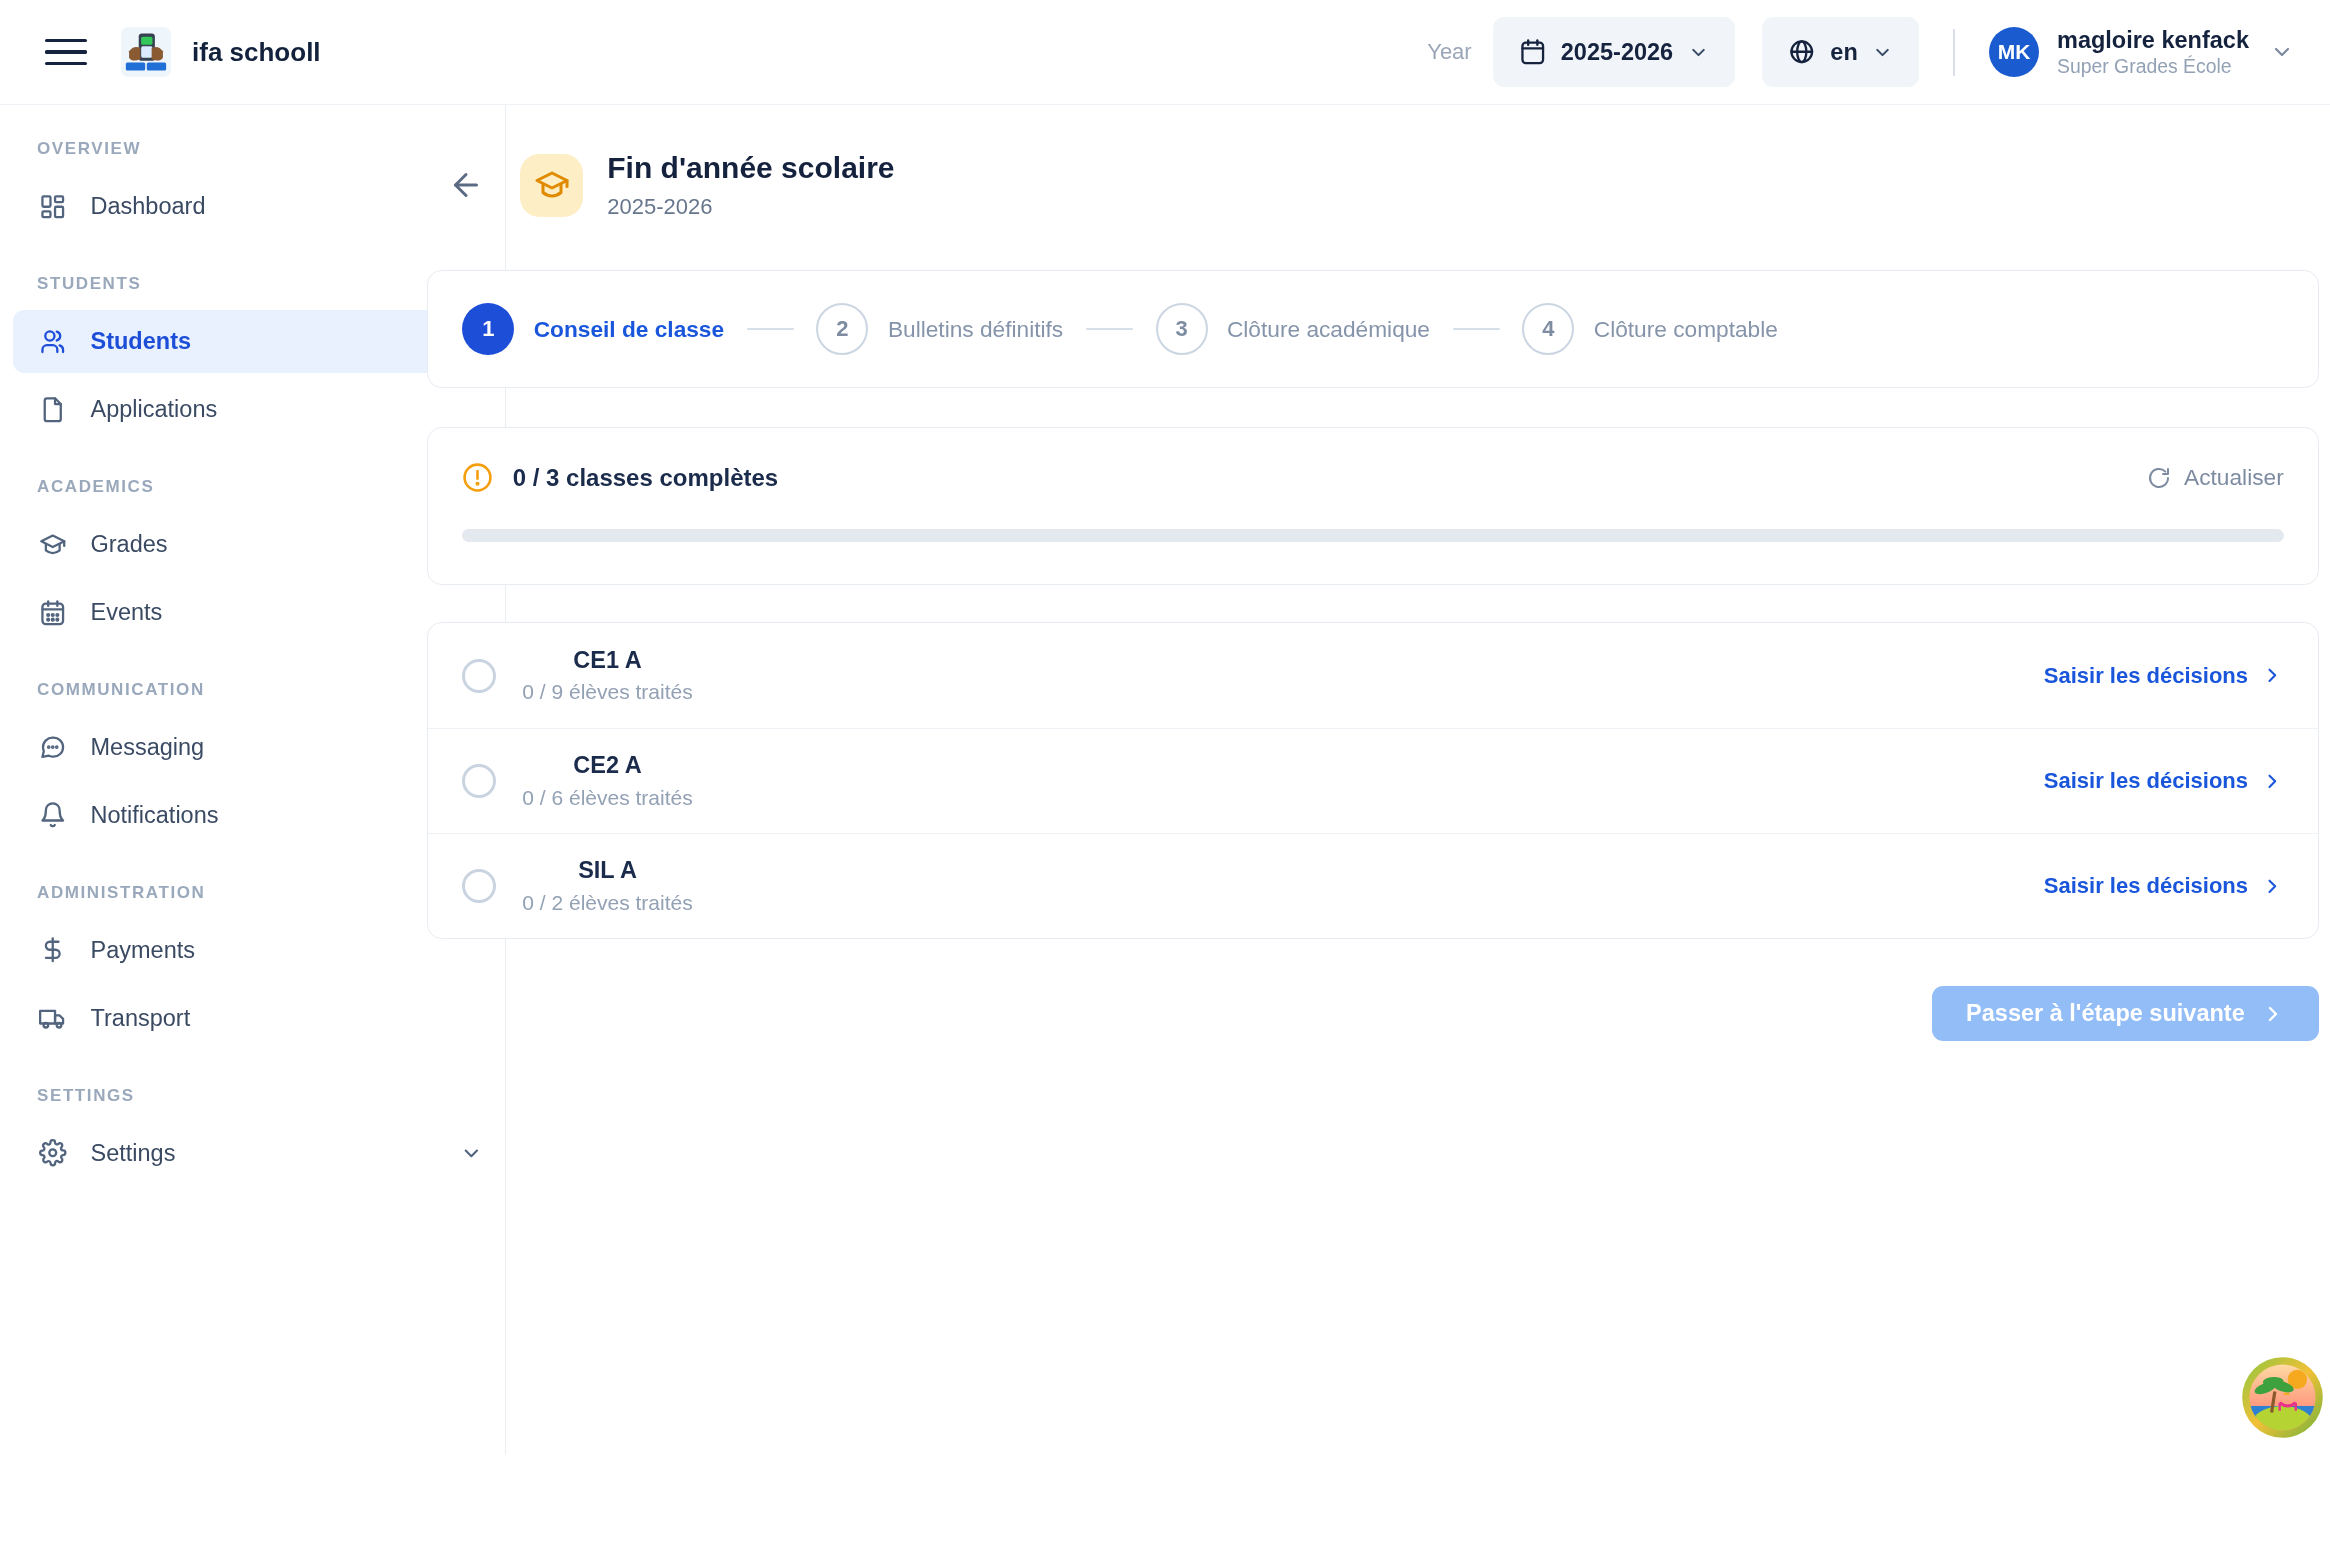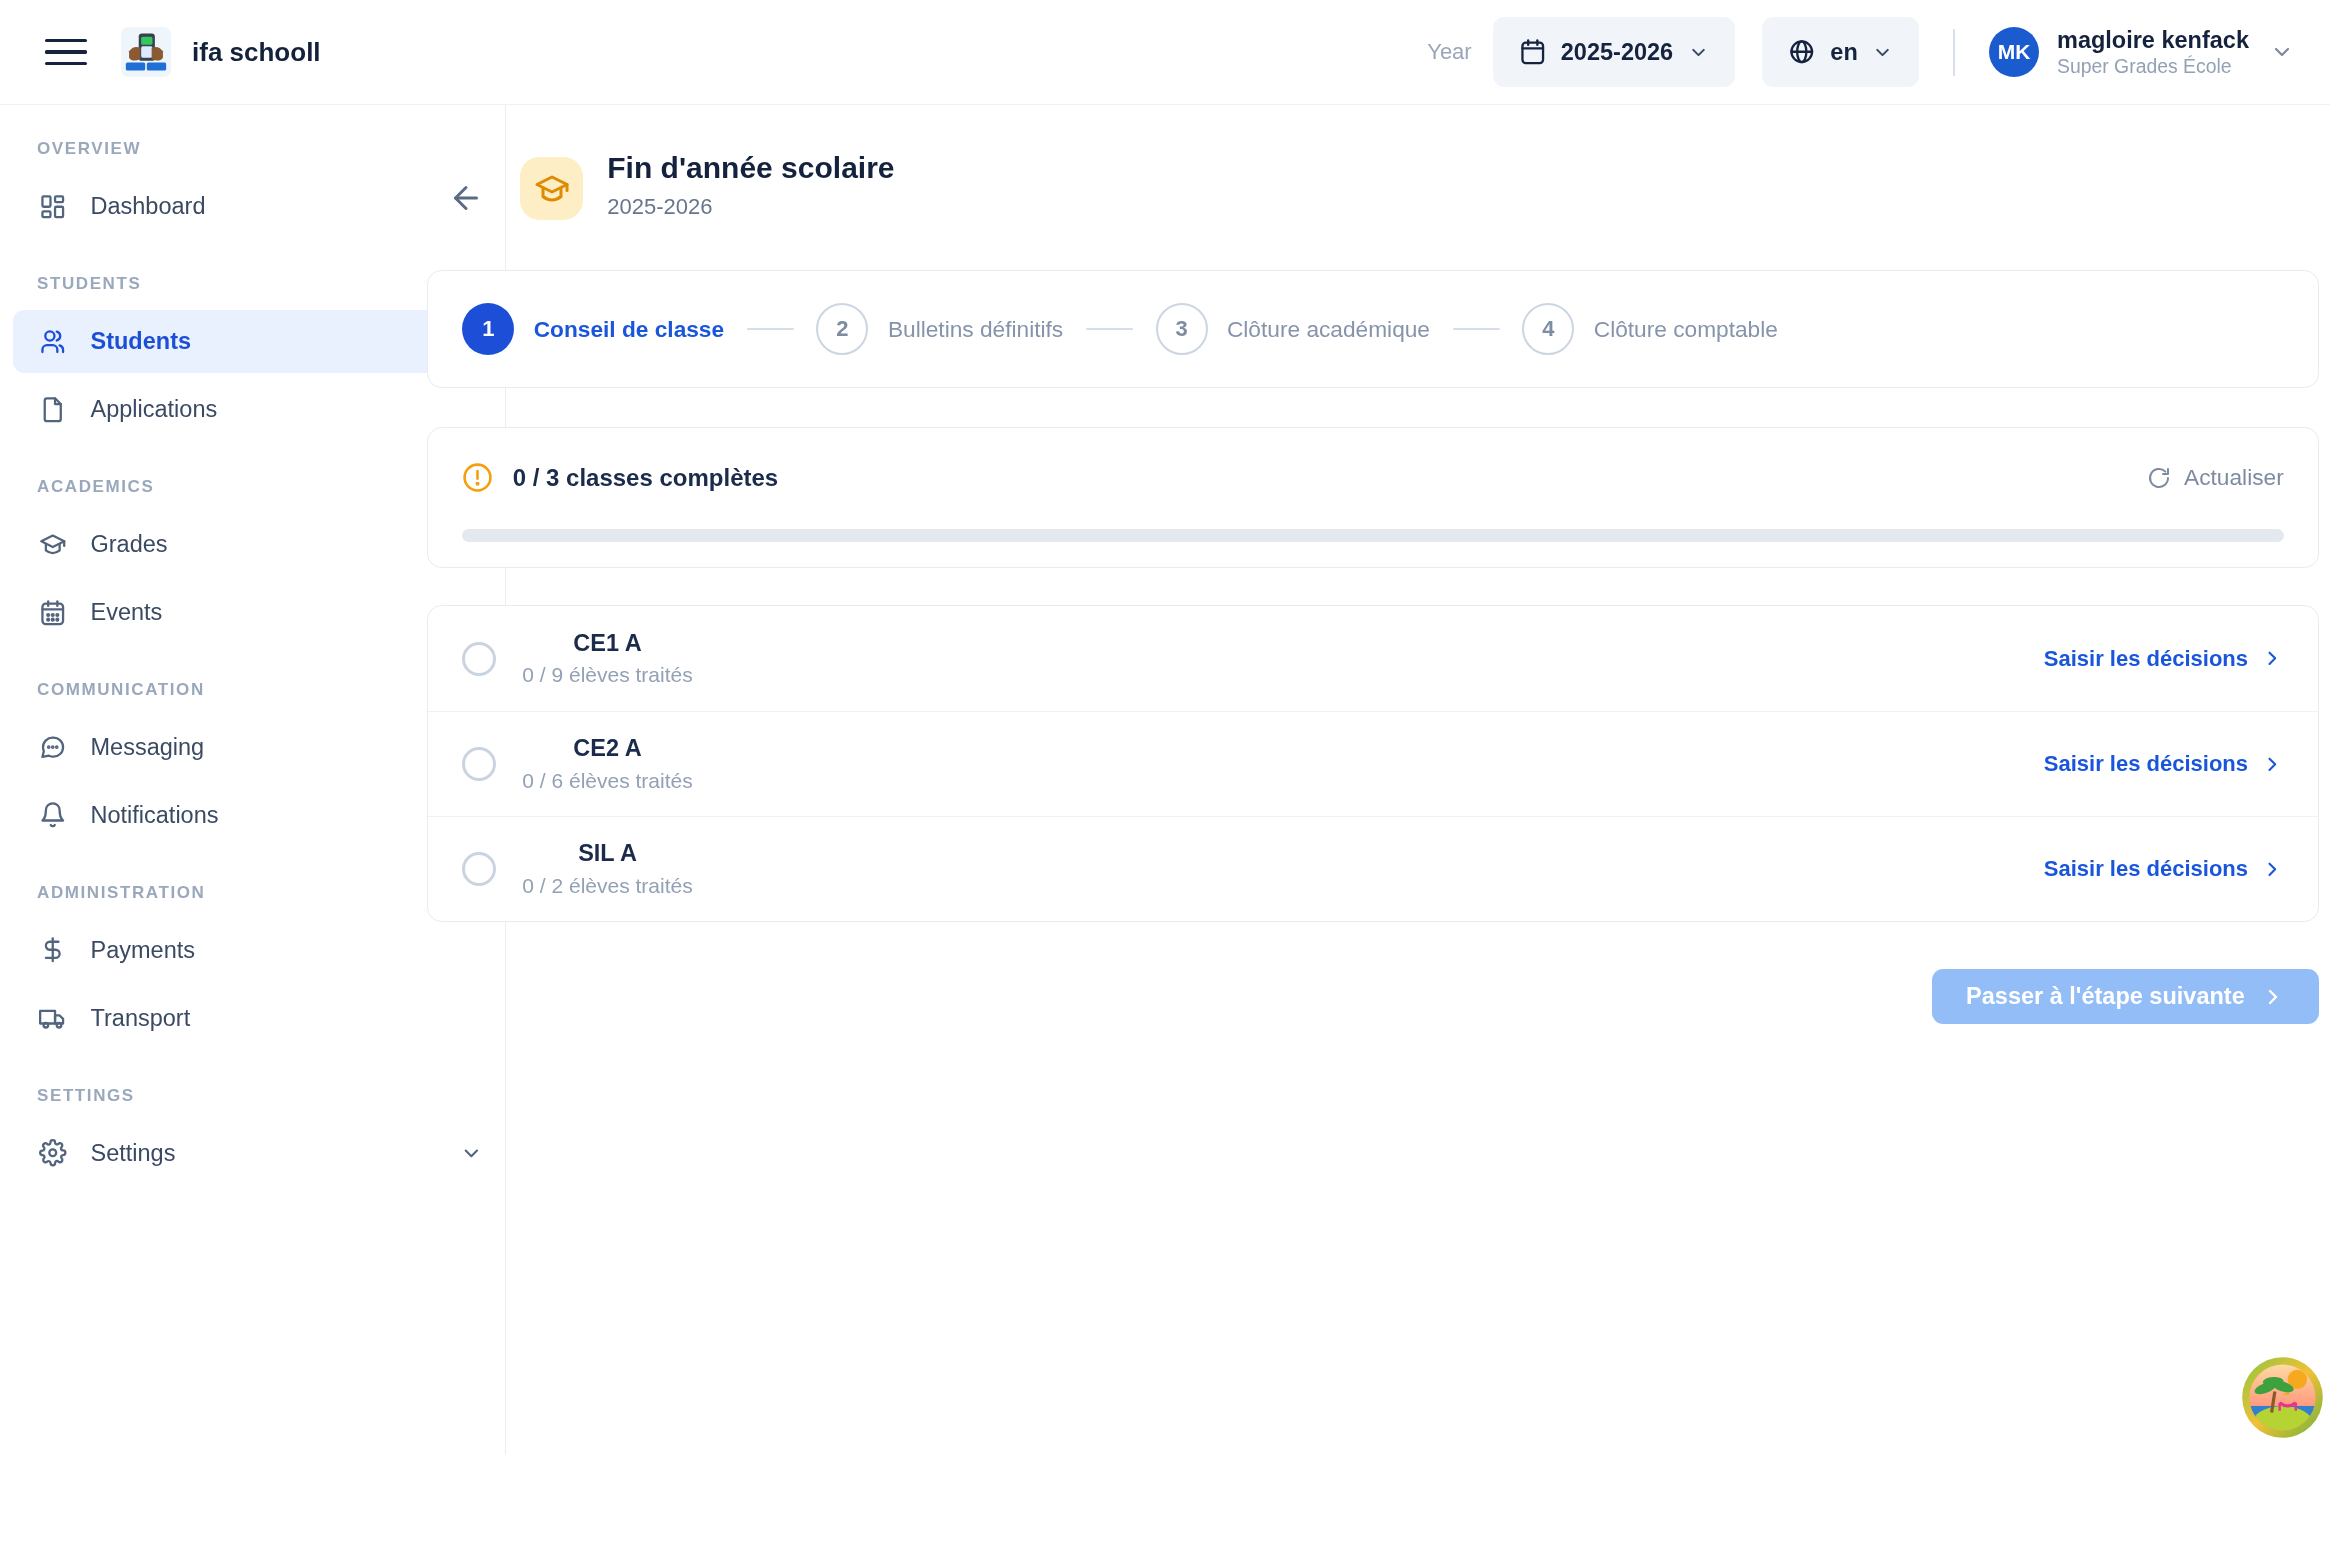--- a/index.html
+++ b/index.html
@@ -39,41 +39,41 @@
                border-radius:11.3px; font-size:23.5px; color:#3a4a63; cursor:pointer; }
   .side-item svg { color:#53647e; flex:0 0 auto; }
   .side-item.active { background:#e9f1fe; color:#1d4ed8; font-weight:bold; }
   .side-item.active svg { color:#1d4ed8; }
   .side-item .grow { flex:1; }
   .side-item .caret { color:#7c8aa0; }
 
   
   .main { position:absolute; top:105px; left:420px; width:1910px; padding:45px 11.3px 0 7.3px; }
 
-  .title-row { display:flex; align-items:flex-end; padding-left:16px; }
+  .title-row { display:flex; align-items:center; padding-left:16px; }
   .back-arrow { width:45px; height:45px; color:#5b6b84; display:flex; align-items:center; justify-content:center; cursor:pointer; }
   .page-icon { width:63px; height:63px; border-radius:19.4px; background:#fdeec5; color:#e08a00;
                display:flex; align-items:center; justify-content:center; margin-left:32px; }
   .title-block { margin-left:24px; }
   .page-title { font-size:30px; font-weight:bold; color:#15223e; line-height:1.2; }
   .page-subtitle { font-size:22px; color:#67768c; margin-top:8px; }
 
   .card { background:#fff; border:1.6px solid #e7ecf2; border-radius:14.6px; }
 
   .stepper-card { margin-top:50px; padding:32px 34px; display:flex; align-items:center; }
   .step { display:flex; align-items:center; }
   .step-circle { width:52px; height:52px; border-radius:50%; display:flex; align-items:center; justify-content:center;
                  font-size:22px; font-weight:bold; }
   .step.active .step-circle { background:#1d4ed8; color:#fff; }
   .step:not(.active) .step-circle { background:#fff; border:2.4px solid #ccd6e2; color:#7e8ca2; }
   .step-label { margin-left:19.4px; font-size:22.7px; color:#8594aa; }
   .step.active .step-label { color:#1a56db; font-weight:600; }
   .step-connector { width:47px; height:2.4px; background:#d6dee8; border-radius:1.6px; margin:0 22.7px; }
 
-  .progress-card { margin-top:39px; padding:34px 34px 25px; }
+  .progress-card { margin-top:39px; padding:34px 34px 42px; }
   .progress-head { display:flex; align-items:center; }
   .warn-icon { color:#f59e0b; display:flex; }
   .progress-text { margin-left:19.4px; font-size:24px; font-weight:600; color:#1b2b4b; }
   .refresh-link { margin-left:auto; display:flex; align-items:center; gap:13px; font-size:22.7px; color:#7d8ba1; cursor:pointer; }
   .progress-track { margin-top:36px; height:13px; border-radius:6.5px; background:#e4e9f0; overflow:hidden; }
   .progress-fill { height:100%; width:0%; background:#1d4ed8; border-radius:6.5px; }
 
   .classes-card { margin-top:37px; }
   .class-row { display:flex; align-items:center; height:105px; padding:0 34px; }
   .class-row + .class-row { border-top:1.6px solid #eef2f7; }

